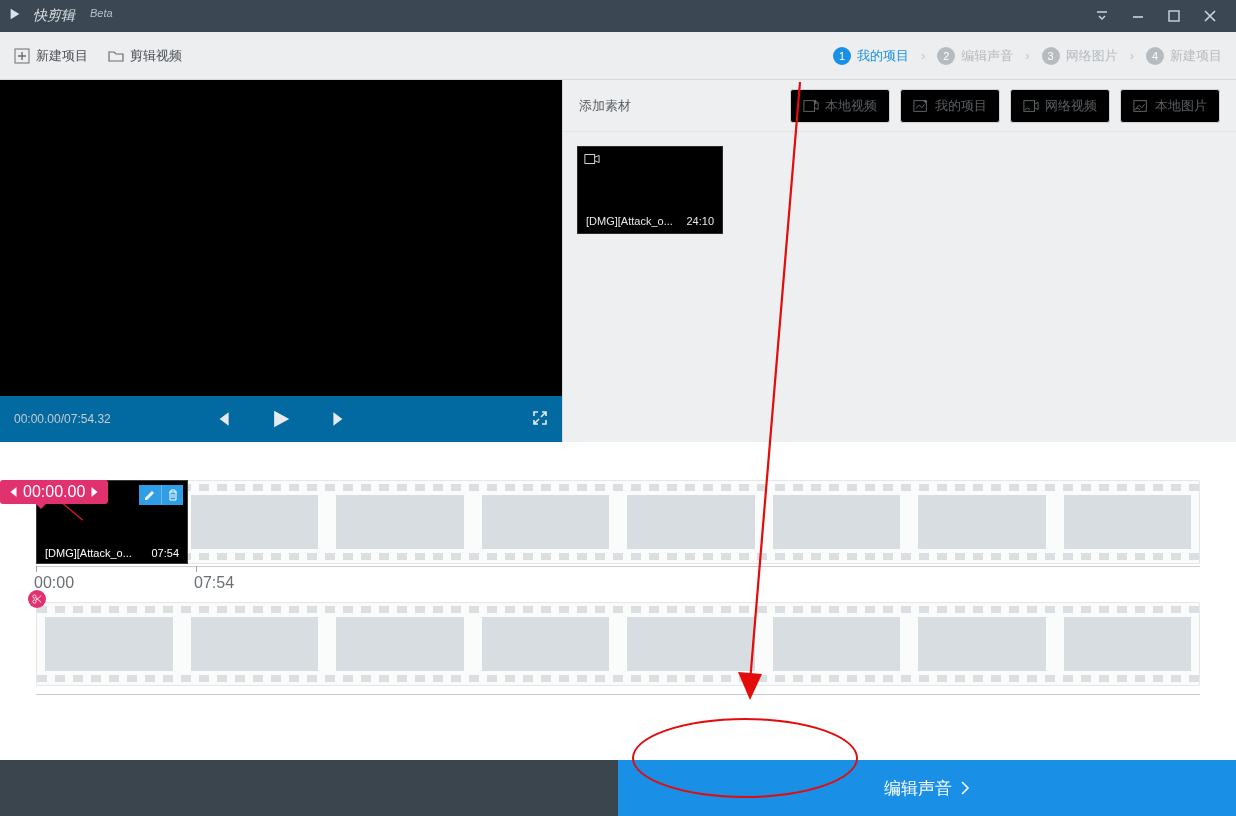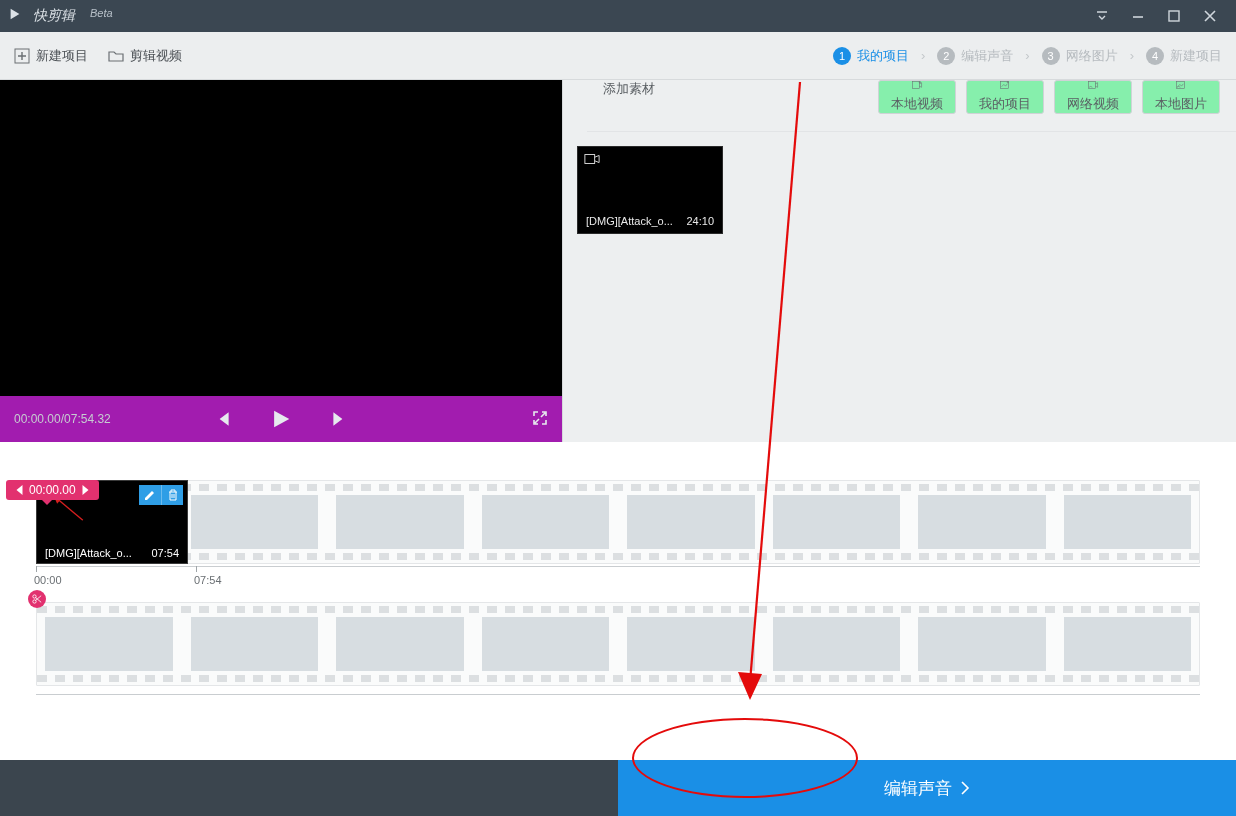--- a/index.html
+++ b/index.html
@@ -18,42 +18,42 @@
   .toolbar .tbtn svg { width: 16px; height: 16px; }
   .toolbar .steps { margin-left: auto; display: flex; align-items: center; gap: 12px; color: #b6bbbf; font-size: 13px; }
   .toolbar .step { display: flex; align-items: center; gap: 6px; }
   .toolbar .step .num { width: 18px; height: 18px; border-radius: 50%; background: #b6bbbf; color: #fff; display: flex; align-items: center; justify-content: center; font-size: 11px; }
   .toolbar .step.active { color: #1a8fe6; }
   .toolbar .step.active .num { background: #1a8fe6; }
   .toolbar .chev { color: #c3c7ca; }
 
   .workarea { display: flex; height: 362px; }
   .preview { width: 562px; background: #000; position: relative; }
-  .preview .controls { position: absolute; bottom: 0; left: 0; right: 0; height: 46px; background: #a21caf; display: flex; align-items: center; padding: 8px 14px; color: #cfd6dc; }
+  .preview .controls { position: absolute; bottom: 0; left: 0; right: 0; height: 46px; background: #0369a1; display: flex; align-items: center; padding: 8px 14px; color: #cfd6dc; }
   .preview .time { font-size: 12px; color: #c6ccd1; }
   .preview .pbtns { position: absolute; left: 50%; transform: translateX(-50%); display: flex; align-items: center; gap: 38px; }
   .preview .pbtns svg { width: 18px; height: 18px; fill: #e6eaee; display: block; }
   .preview .pbtns .play svg { width: 22px; height: 22px; }
   .preview .full { margin-left: auto; }
   .preview .full svg { width: 16px; height: 16px; stroke: #e6eaee; fill: none; stroke-width: 1.6; }
 
   .assets { flex: 1; background: #edeff0; display: flex; flex-direction: column; border-left: 1px solid #d7dadc; }
-  .assets-head { height: 52px; display: flex; padding: 0 16px; gap: 10px; border-bottom: 1px solid #e2e4e6; margin-left: 24px; }
+  .assets-head { height: 52px; display: flex; align-items: center; padding: 0 16px; gap: 10px; border-bottom: 1px solid #e2e4e6; }
   .assets-head .title { color: #5a5f63; font-size: 13px; flex: 1; }
-  .assets-head .abtn { height: 34px; padding: 0 12px; background: #86efac; border: 1px solid #cfd3d6; border-radius: 3px; display: flex; align-items: center; gap: 6px; color: #5a5f63; font-size: 13px; cursor: pointer; flex-direction: column; }
+  .assets-head .abtn { height: 34px; padding: 0 12px; background: #000000; border: 1px solid #cfd3d6; border-radius: 3px; display: flex; align-items: center; gap: 6px; color: #5a5f63; font-size: 13px; cursor: pointer; }
   .assets-head .abtn svg { width: 16px; height: 14px; }
   .assets-body { padding: 14px; display: flex; gap: 10px; }
   .clip { width: 146px; background: #000; border: 1px solid #2a2a2a; }
   .clip .thumb { height: 62px; position: relative; }
   .clip .thumb svg { position: absolute; top: 6px; left: 6px; width: 16px; height: 12px; }
   .clip .meta { height: 24px; display: flex; align-items: center; justify-content: space-between; padding: 0 8px; color: #e8e8e8; font-size: 11px; }
 
   .timeline-wrap { background: #fff; padding: 10px 0 0 0; position: relative; }
   .timeline { position: relative; }
-  .playhead-tag { position: absolute; top: 0; left: 6px; background: #e2316f; color: #fff; font-size: 12px; padding: 3px 10px; border-radius: 3px; display: flex; align-items: center; gap: 6px; z-index: 5; }
+  .playhead-tag { position: absolute; top: 0; left: 0; background: #e2316f; color: #fff; font-size: 16px; padding: 3px 10px; border-radius: 3px; display: flex; align-items: center; gap: 6px; z-index: 5; }
   .playhead-tag::after { content: ""; position: absolute; left: 36px; top: 100%; border: 5px solid transparent; border-top-color: #e2316f; }
   .playhead-tag svg { width: 7px; height: 10px; fill: #fff; }
 
   .track { margin: 28px 36px 0 36px; position: relative; }
   .strip { height: 84px; border: 1px solid #e4e6e8; background: #fafbfb; border-radius: 1px; position: relative; overflow: hidden; }
   .strip .filmholes { position: absolute; left: 0; right: 0; height: 7px; background-image: repeating-linear-gradient(90deg, #cfd3d6 0 10px, transparent 10px 18px); opacity: 0.7; }
   .strip .filmholes.top { top: 3px; }
   .strip .filmholes.bot { bottom: 3px; }
   .strip .slots { position: absolute; top: 14px; bottom: 14px; left: 8px; right: 8px; display: flex; gap: 18px; }
   .strip .slot { flex: 1; background: #d7dde1; }
@@ -61,21 +61,21 @@
   .first-clip .badges { position: absolute; top: 4px; right: 4px; display: flex; gap: 0; }
   .first-clip .badge { width: 22px; height: 20px; display: flex; align-items: center; justify-content: center; }
   .first-clip .badge.edit { background: #2f9ee6; }
   .first-clip .badge.del  { background: #2f9ee6; border-left: 1px solid rgba(255,255,255,0.3); }
   .first-clip .badge svg { width: 12px; height: 12px; fill: #fff; }
   .first-clip .arrow { position: absolute; left: 12px; top: 20px; transform: rotate(40deg); }
   .first-clip .arrow svg { width: 38px; height: 10px; }
   .first-clip .cmeta { position: absolute; left: 0; right: 0; bottom: 0; height: 20px; display: flex; align-items: center; justify-content: space-between; padding: 0 8px; font-size: 11px; background: rgba(0,0,0,0.4); }
 
   .ruler { margin: 2px 36px 0 36px; height: 18px; position: relative; border-top: 1px solid #c9cdd0; }
-  .ruler .tick { position: absolute; top: 0; color: #6a6f73; font-size: 11px; }
+  .ruler .tick { position: absolute; top: 0; color: #6a6f73; font-size: 16px; }
   .ruler .tick::before { content: ""; position: absolute; top: -1px; left: 0; width: 1px; height: 6px; background: #9fa5a9; }
   .ruler .tick span { position: relative; top: 7px; left: -2px; }
 
   .scissor { position: absolute; left: 28px; top: 110px; width: 18px; height: 18px; border-radius: 50%; background: #e2316f; display: flex; align-items: center; justify-content: center; z-index: 6; }
   .scissor svg { width: 10px; height: 10px; fill: #fff; }
 
   .track2 { margin: 18px 36px 0 36px; }
 
   .underline { margin: 8px 36px 0 36px; height: 4px; border-top: 1px solid #c9cdd0; }
 

